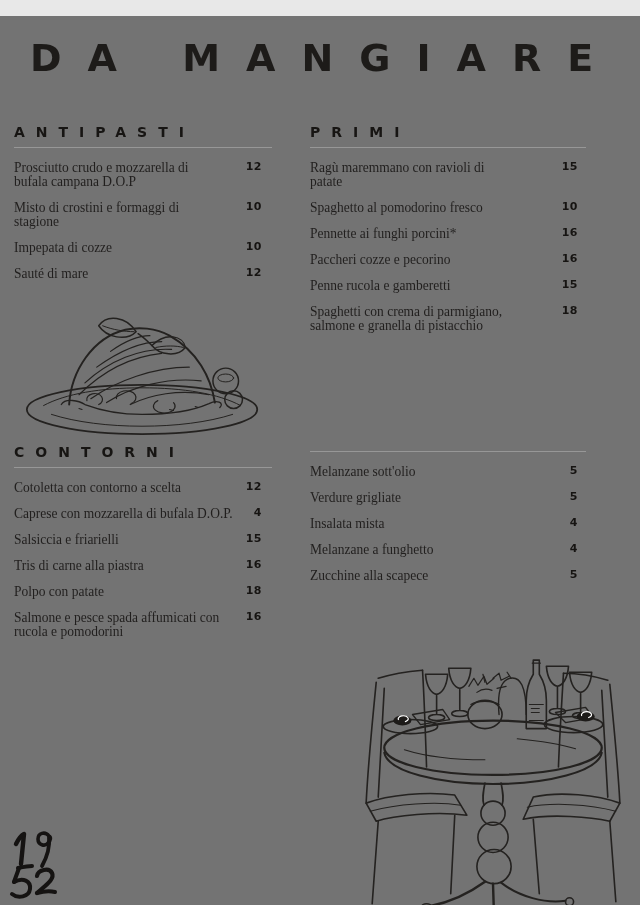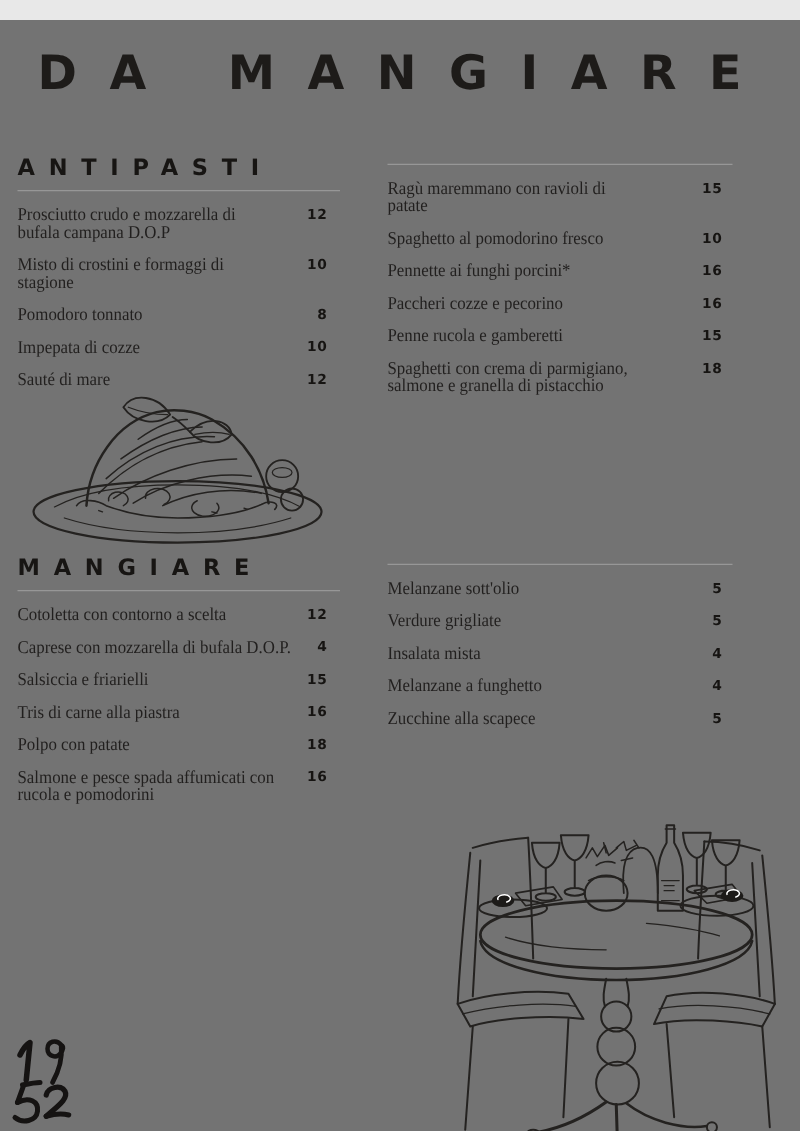--- a/index.html
+++ b/index.html
@@ -14,21 +14,21 @@
     font-family:"DejaVu Sans", sans-serif; font-weight:800;
     font-size:38px; letter-spacing:26px; white-space:nowrap; color:#1d1b19;
   }
   .section { position:absolute; }
   #sec-antipasti { left:14px; top:108px; width:258px; }
   #sec-primi    { left:310px; top:108px; width:276px; }
   #sec-secondi  { left:14px; top:428px; width:258px; }
   #sec-contorni { left:310px; top:428px; width:276px; }
   .sec-title {
     font-family:"DejaVu Sans", sans-serif; font-weight:800;
-    font-size:18px; letter-spacing:11px; color:#171513; white-space:nowrap;
+    font-size:14px; letter-spacing:11px; color:#171513; white-space:nowrap;
   }
   .sec-rule { border-bottom:1.5px solid #979797; margin:7px 0 12px 0; }
   .row { position:relative; margin-bottom:12px; min-height:14px; }
   .iname {
     font-family:"Liberation Serif", serif; font-size:14.5px; line-height:14px;
     white-space:pre; transform:scaleX(.93); transform-origin:0 0; color:#211f1e;
   }
   .iprice {
     position:absolute; right:10px; top:0;
     font-family:"DejaVu Sans", sans-serif; font-weight:700;
@@ -54,34 +54,31 @@
       <div class="iname">Prosciutto crudo e mozzarella di
 bufala campana D.O.P</div>
       <div class="iprice">12</div>
     </div>
     <div class="row">
       <div class="iname">Misto di crostini e formaggi di
 stagione</div>
       <div class="iprice">10</div>
     </div>
     <div class="row">
-      <div class="iname">Pomodoro tonnato</div>
-      <div class="iprice">8</div>
-    </div>
-    <div class="row">
       <div class="iname">Impepata di cozze</div>
       <div class="iprice">10</div>
     </div>
     <div class="row">
       <div class="iname">Sauté di mare</div>
       <div class="iprice">12</div>
     </div>
   </div>
 
   <div class="section" id="sec-primi">
+    <div class="sec-title">PRIMI</div>
     <div class="sec-rule"></div>
     <div class="row">
       <div class="iname">Ragù maremmano con ravioli di
 patate</div>
       <div class="iprice">15</div>
     </div>
     <div class="row">
       <div class="iname">Spaghetto al pomodorino fresco</div>
       <div class="iprice">10</div>
     </div>
@@ -98,21 +95,21 @@
       <div class="iprice">15</div>
     </div>
     <div class="row">
       <div class="iname">Spaghetti con crema di parmigiano,
 salmone e granella di pistacchio</div>
       <div class="iprice">18</div>
     </div>
   </div>
 
   <div class="section" id="sec-secondi">
-    <div class="sec-title">MANGIARE</div>
+    <div class="sec-title">CONTORNI</div>
     <div class="sec-rule"></div>
     <div class="row">
       <div class="iname">Cotoletta con contorno a scelta</div>
       <div class="iprice">12</div>
     </div>
     <div class="row">
       <div class="iname">Caprese con mozzarella di bufala D.O.P.</div>
       <div class="iprice">4</div>
     </div>
     <div class="row">

